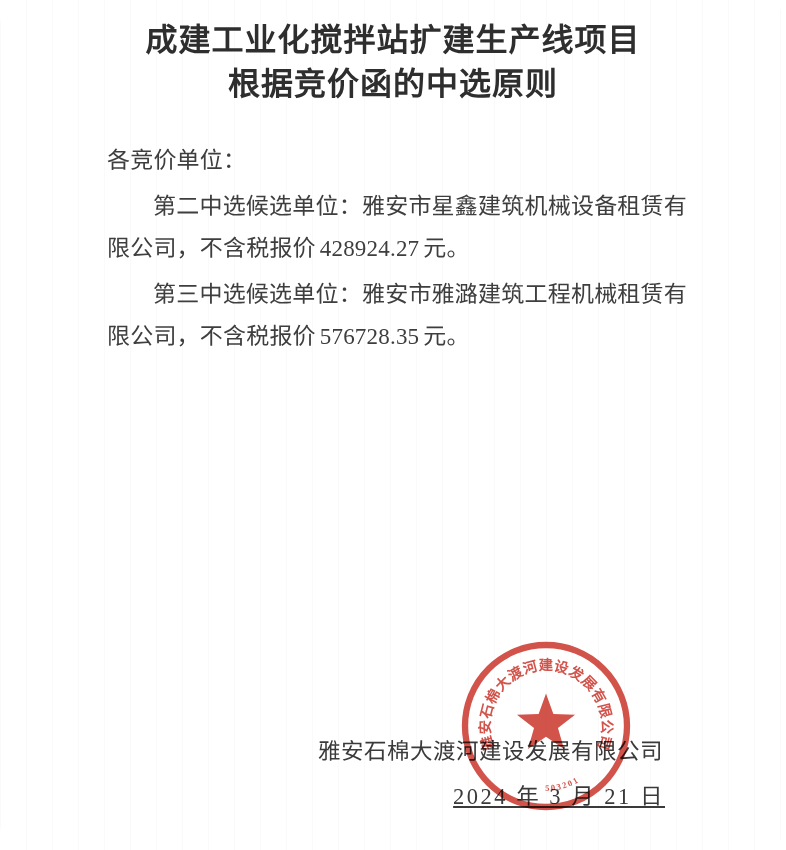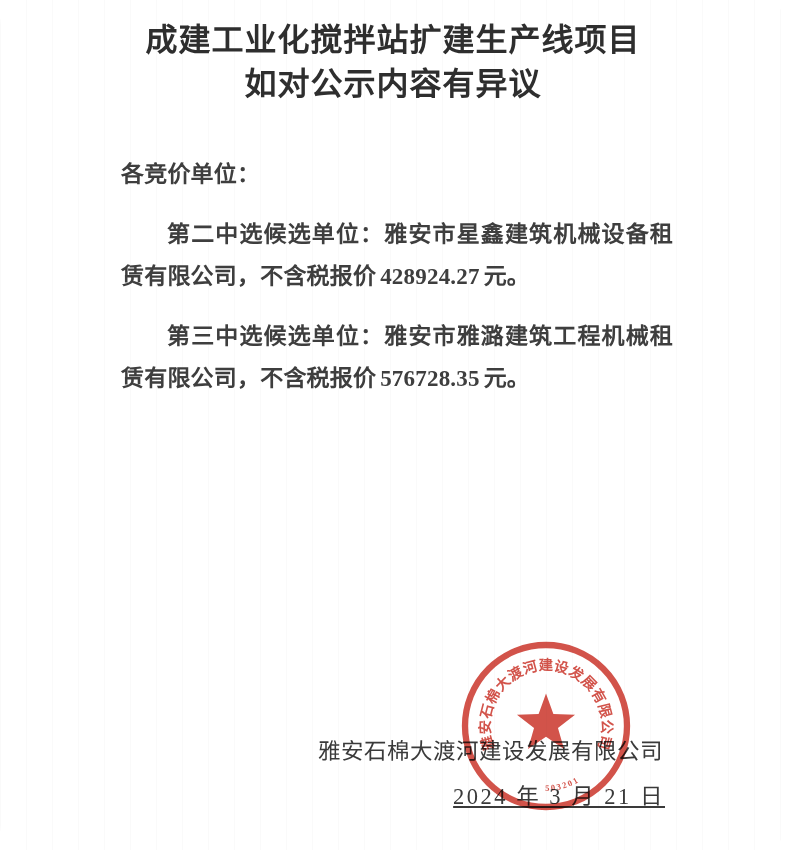--- a/index.html
+++ b/index.html
@@ -49,21 +49,21 @@
     width: 588px;
     font-size: 23px;
     line-height: 42px;
     letter-spacing: 0.2px;
     word-spacing: -2px;
     text-align: justify;
     text-justify: inter-character;
     color: #3e3e3e;
   }
 
-  .doc-body p { margin: 18px; font-weight: bold; }
+  .doc-body p { margin: 4px; }
   .doc-body p.indent { text-indent: 2em; margin-top: 2px; }
 
   .sig-company {
     position: absolute;
     top: 733px;
     right: 123px;
     font-size: 22.5px;
     letter-spacing: 0.5px;
     color: #3a3a3a;
     white-space: nowrap;
@@ -98,21 +98,21 @@
     font-weight: 700;
   }
 </style>
 </head>
 <body>
 
 <div class="page">
 
   <div class="doc-title">
     <div>成建工业化搅拌站扩建生产线项目</div>
-    <div>如对公示内容有异议</div>
+    <div>根据竞价函的中选原则</div>
   </div>
 
   <div class="doc-body">
     <p>各竞价单位：</p>
     <p class="indent">第二中选候选单位：雅安市星鑫建筑机械设备租赁有限公司，不含税报价 428924.27 元。</p>
     <p class="indent">第三中选候选单位：雅安市雅潞建筑工程机械租赁有限公司，不含税报价 576728.35 元。</p>
   </div>
 
   <div class="sig-company">雅安石棉大渡河建设发展有限公司</div>
   <div class="sig-date">2024 年 3 月 21 日</div>

